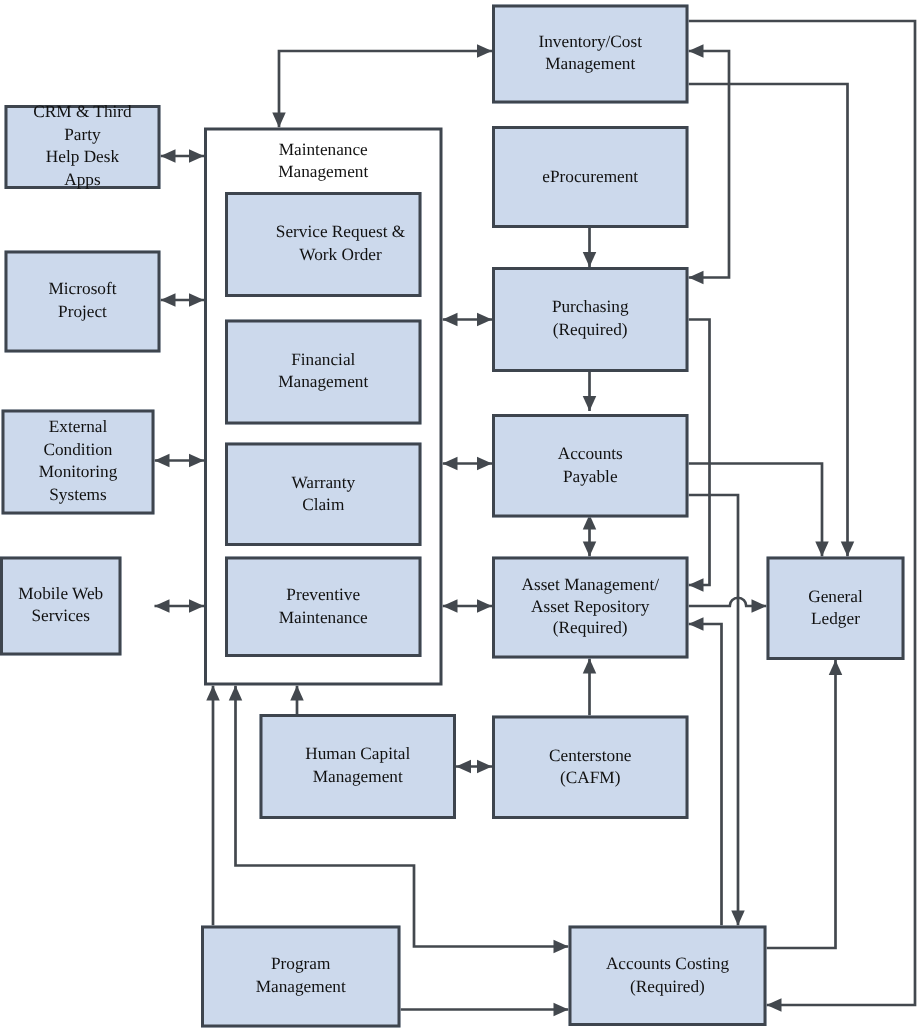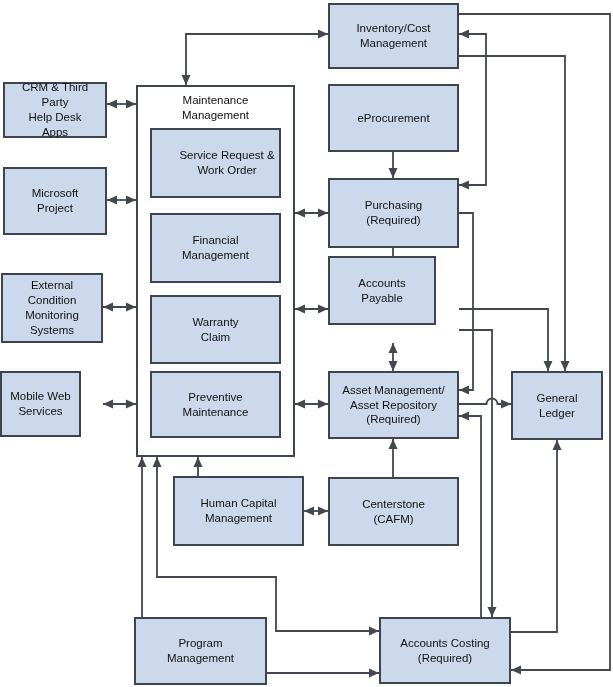--- a/index.html
+++ b/index.html
@@ -14,20 +14,21 @@
   #nodes-layer{position:absolute;left:0;top:0;width:613px;height:687px;z-index:2;pointer-events:none;}
   .node{
     position:absolute;
     box-sizing:border-box;
     border:2px solid #3e454e;
     background:#ccd9ec;
     display:flex;align-items:center;justify-content:center;
     text-align:center;
     font-size:11.5px;line-height:1.3;color:#111111;
     white-space:pre-line;
+    font-family:Liberation Serif, serif;
   }
   .node.container{
     background:#ffffff;
     display:block;
     z-index:0;
   }
   .node.container .container-label{
     display:block;
     padding-top:6px;
     text-align:center;
@@ -100,21 +101,21 @@
       <path d="M459,330 L492,330 L492,617" class="edge"></path>
       <polygon points="492,617 487.5,607 496.5,607" class="arrowhead"></polygon>
       <path d="M459,404 L486.5,404 A5.5,5.5 0 0 1 497.5,404 L511,404" class="edge"></path>
       <polygon points="511,404 501,408.5 501,399.5" class="arrowhead"></polygon>
       <path d="M481,617 L481,416 L459,416" class="edge"></path>
       <polygon points="459,416 469,411.5 469,420.5" class="arrowhead"></polygon>
       <path d="M511,632 L557,632 L557,440" class="edge"></path>
       <polygon points="557,440 561.5,450 552.5,450" class="arrowhead"></polygon>
     </svg>
   <div id="nodes-layer">
-      <div class="node" style="left: 3px; top: 70px; width: 104px; height: 56px; margin-top: 12px;"><span class="node-label">CRM &amp; Third
+      <div class="node" style="left: 3px; top: 70px; width: 104px; height: 56px;"><span class="node-label">CRM &amp; Third
 Party
 Help Desk
 Apps</span></div>
       <div class="node" style="left: 3px; top: 167px; width: 104px; height: 68px;"><span class="node-label">Microsoft
 Project</span></div>
       <div class="node" style="left: 1px; top: 273px; width: 102px; height: 70px;"><span class="node-label">External
 Condition
 Monitoring
 Systems</span></div>
       <div class="node" style="left: 0px; top: 371px; width: 81px; height: 66px;"><span class="node-label">Mobile Web
@@ -127,21 +128,21 @@
 Management</span></div>
       <div class="node" style="left: 150px; top: 295px; width: 131px; height: 69px;"><span class="node-label">Warranty
 Claim</span></div>
       <div class="node" style="left: 150px; top: 371px; width: 131px; height: 67px;"><span class="node-label">Preventive
 Maintenance</span></div>
       <div class="node" style="left: 328px; top: 3px; width: 131px; height: 66px;"><span class="node-label">Inventory/Cost
 Management</span></div>
       <div class="node" style="left: 328px; top: 84px; width: 131px; height: 68px;"><span class="node-label">eProcurement</span></div>
       <div class="node" style="left: 328px; top: 178px; width: 131px; height: 70px;"><span class="node-label">Purchasing
 (Required)</span></div>
-      <div class="node" style="left: 328px; top: 256px; width: 108px; height: 69px;"><span class="node-label">Accounts
+      <div class="node" style="left: 328px; top: 276px; width: 131px; height: 69px;"><span class="node-label">Accounts
 Payable</span></div>
       <div class="node" style="left: 328px; top: 371px; width: 131px; height: 68px;"><span class="node-label">Asset Management/
 Asset Repository
 (Required)</span></div>
       <div class="node" style="left: 511px; top: 371px; width: 92px; height: 69px;"><span class="node-label">General
 Ledger</span></div>
       <div class="node" style="left: 328px; top: 477px; width: 131px; height: 69px;"><span class="node-label">Centerstone
 (CAFM)</span></div>
       <div class="node" style="left: 173px; top: 476px; width: 131px; height: 70px;"><span class="node-label">Human Capital
 Management</span></div>

